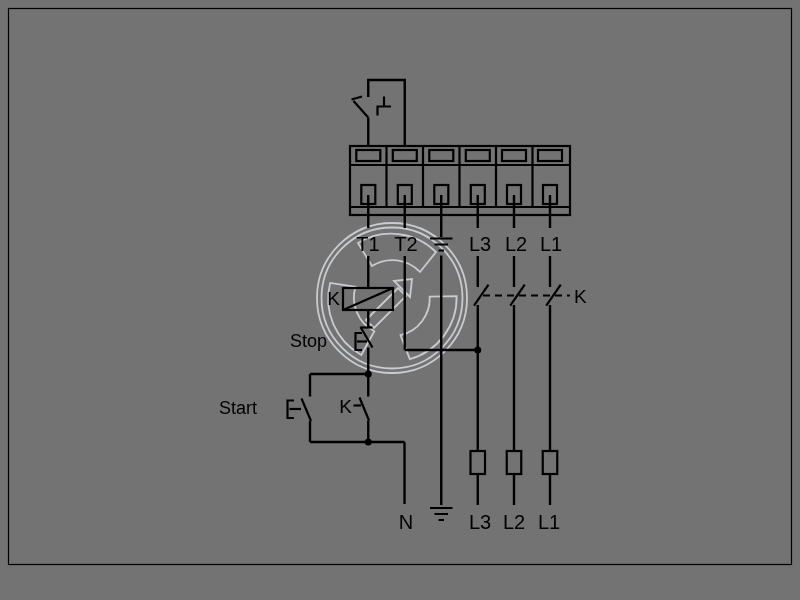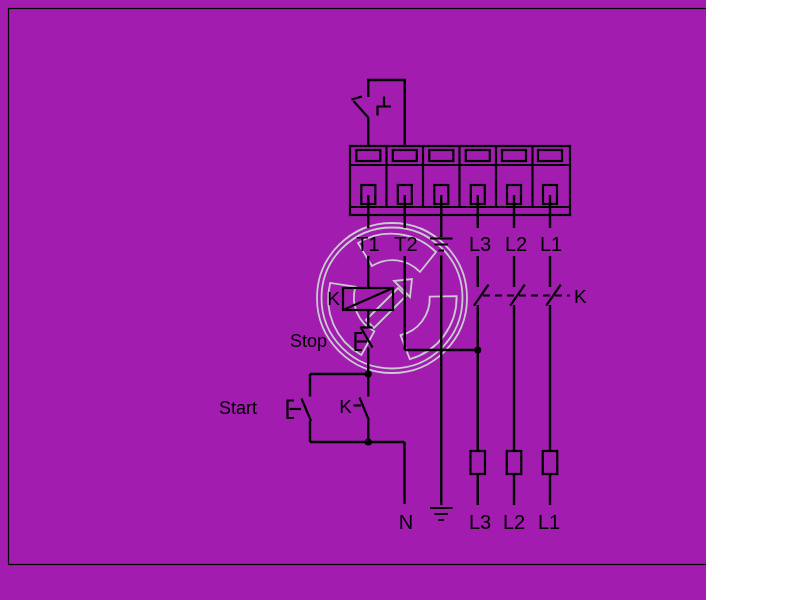--- a/index.html
+++ b/index.html
@@ -1,16 +1,16 @@
 <!DOCTYPE html>
 <html><head>
 <meta charset="utf-8">
 <style>
   html,body{margin:0;padding:0;background:#ffffff;}
-  .stage{position:relative;width:706px;height:600px;background:#a21caf;overflow:hidden;}
+  .stage{position:relative;width:800px;height:600px;background:#737373;overflow:hidden;}
   svg{display:block;}
   .wire{stroke:#000;stroke-width:2.4;fill:none;}
   .sym{stroke:#000;stroke-width:2.2;fill:none;}
   .boxln{stroke:#000;stroke-width:2.2;fill:none;}
   .dashln{stroke:#000;stroke-width:2;fill:none;stroke-dasharray:7 5;}
   .dot{fill:#000;stroke:none;}
   .wm{stroke:#c8cbcf;stroke-width:1.8;fill:none;}
   .lbl{font-family:"Liberation Sans","DejaVu Sans",sans-serif;font-size:20px;fill:#000;}
   .lbl-word{font-family:"Liberation Sans","DejaVu Sans",sans-serif;font-size:18px;fill:#000;}
   .lbl-k{font-family:"Liberation Sans","DejaVu Sans",sans-serif;font-size:19px;fill:#000;}

